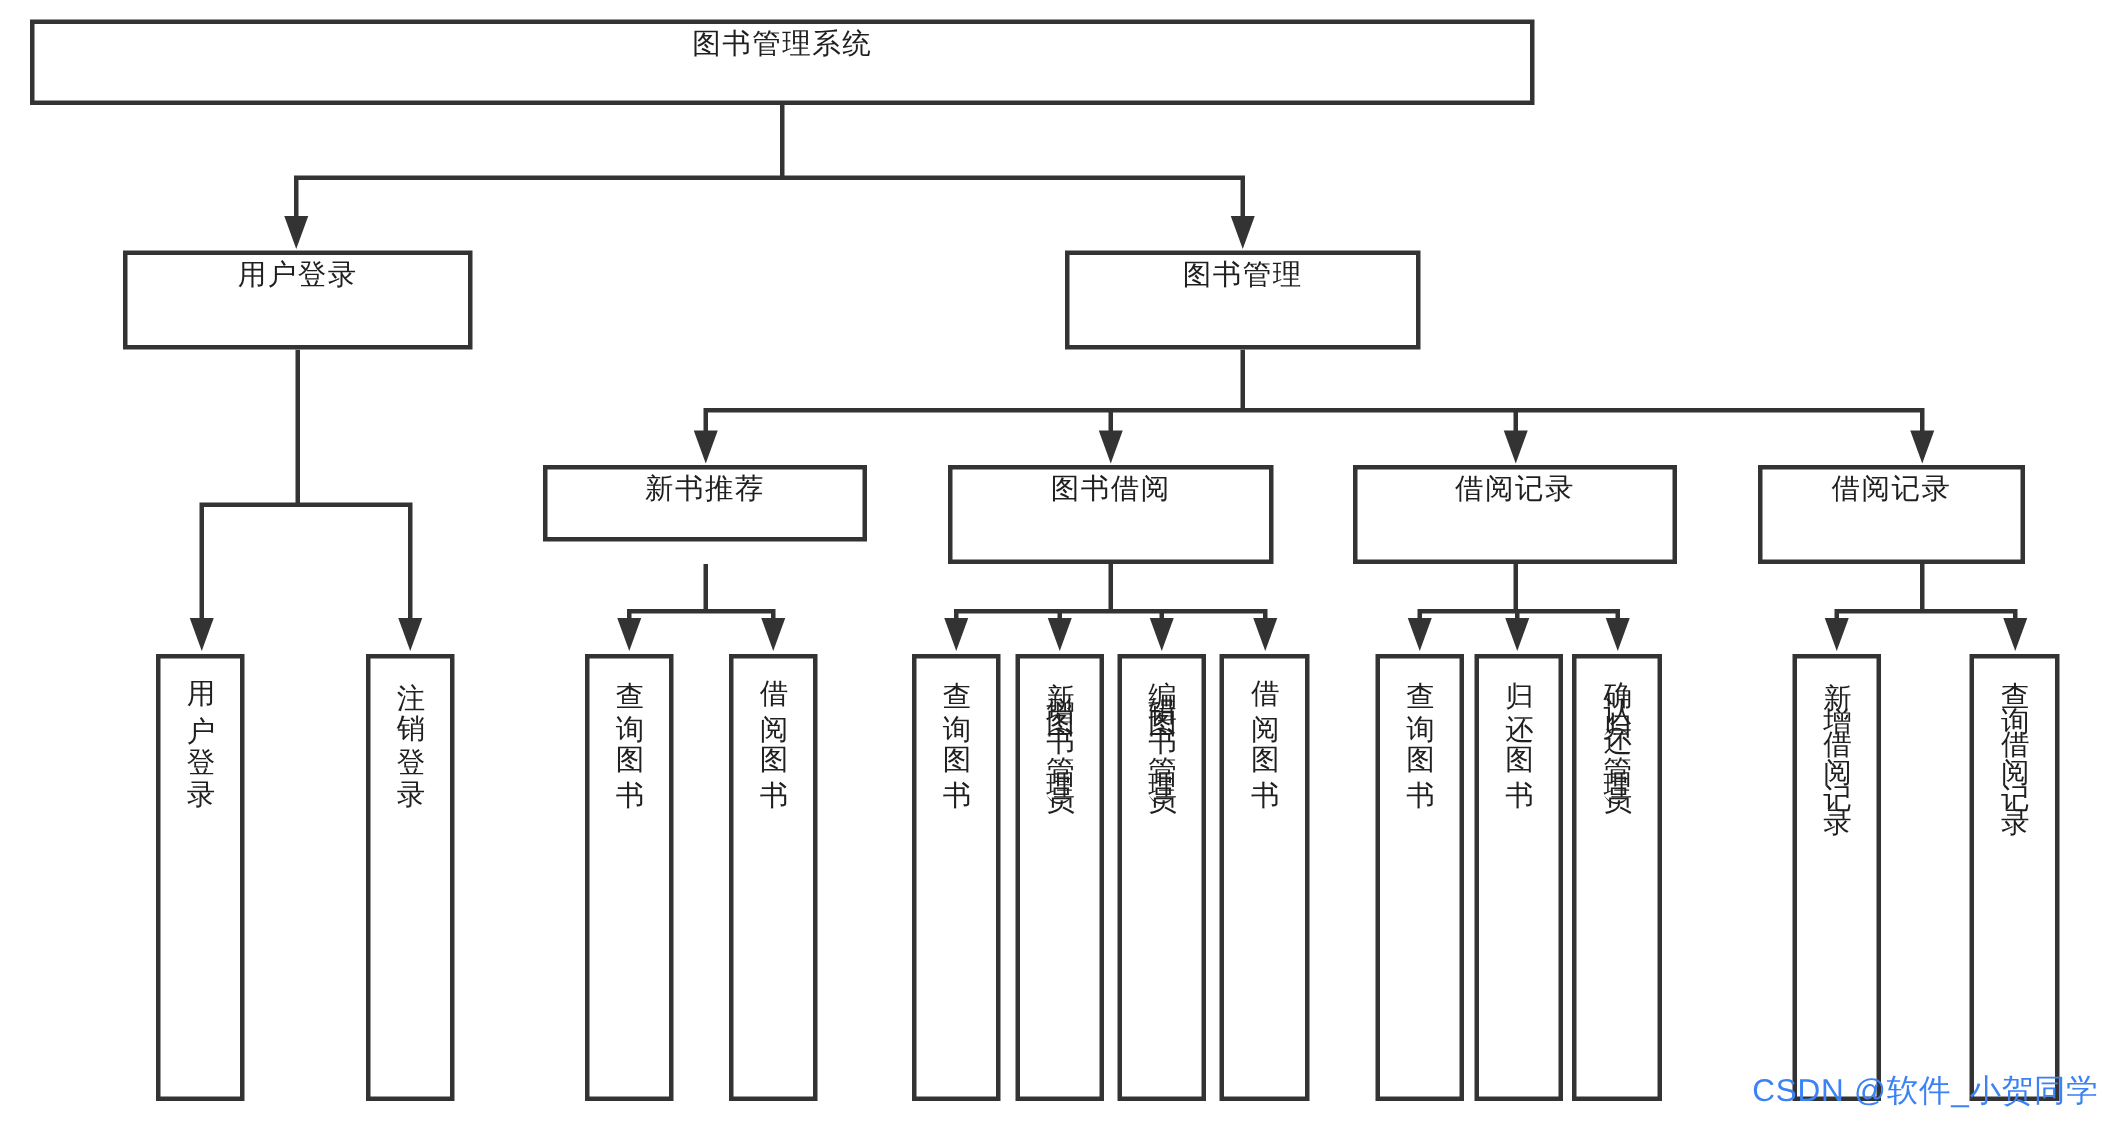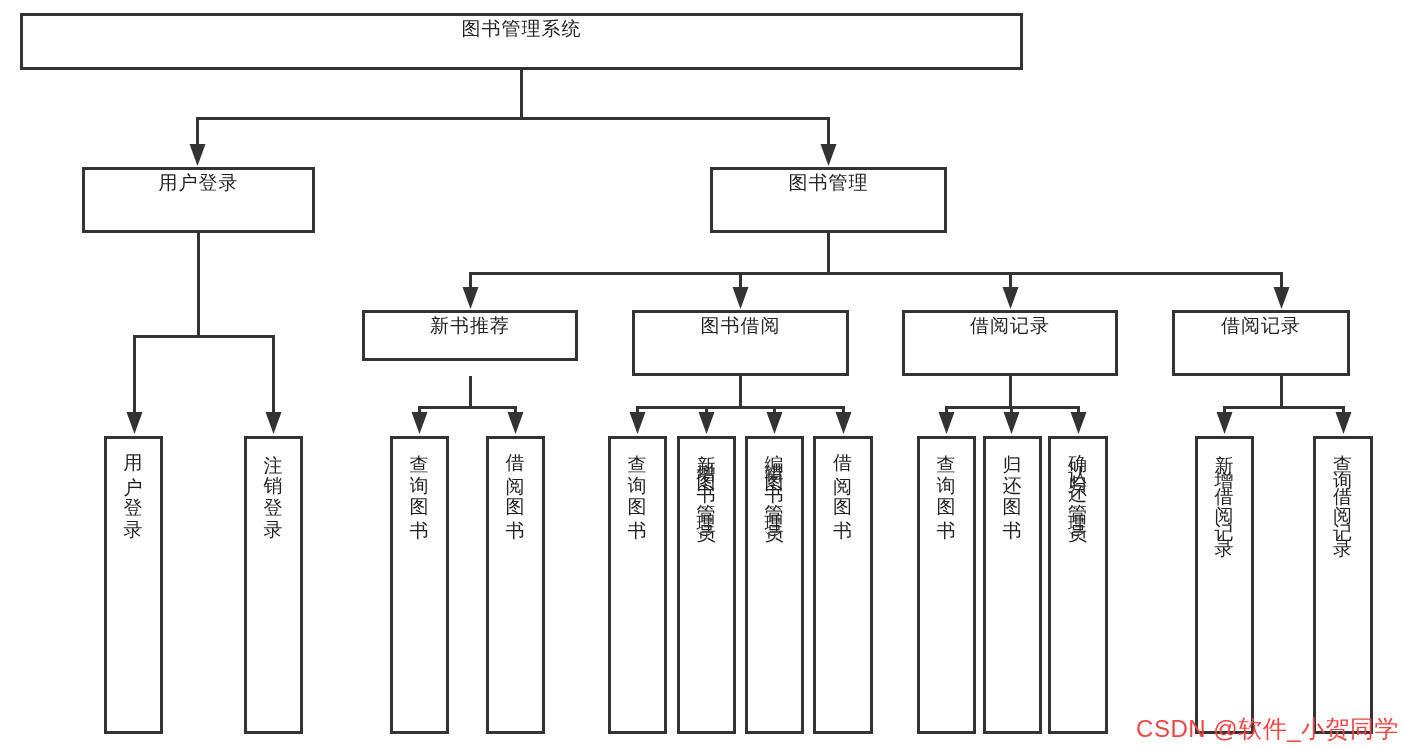--- a/index.html
+++ b/index.html
@@ -34,22 +34,22 @@
     line-height:1;
     white-space:nowrap;
   }
   .ls4{letter-spacing:22px;}
   .ls6{letter-spacing:17px;}
   .ls9{letter-spacing:10px;}
   .watermark{
     position:absolute;
     right:6px;top:713px;
     z-index:3;
-    font-size:24px;
-    color:#ef4444;
+    font-size:21px;
+    color:#3b82f6;
     letter-spacing:0.5px;
     white-space:nowrap;
   }
 </style>
 </head>
 <body>
 
 <div class="canvas">
 
   <svg class="wires" width="1405" height="747" viewBox="0 0 1405 747">

